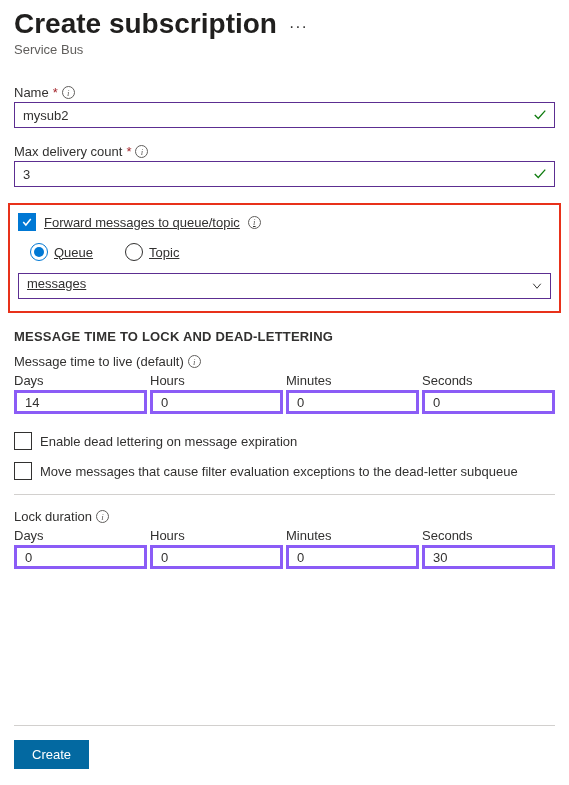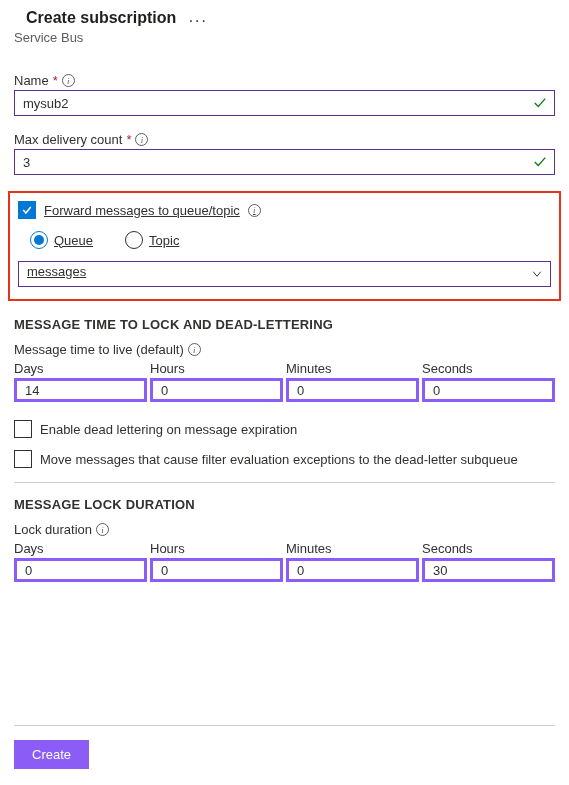--- a/index.html
+++ b/index.html
@@ -11,21 +11,21 @@
     color: #323130;
     background: #fff;
     width: 569px;
   }
   .page {
     padding: 8px 14px 20px 14px;
     position: relative;
     min-height: 785px;
   }
   .header-row { display: flex; align-items: center; gap: 12px; }
-  h1 { font-size: 16px; font-weight: 600; margin: 0 0 2px 12px; color: #201f1e; }
+  h1 { font-size: 28px; font-weight: 600; margin: 0 0 2px 0; color: #201f1e; }
   .subtitle { font-size: 13px; color: #605e5c; margin-bottom: 28px; }
   .ellipsis { font-size: 16px; color: #323130; letter-spacing: 1px; padding-top: 4px; }
   .field-label { font-size: 13px; color: #323130; margin-bottom: 2px; display: flex; align-items: center; gap: 4px; }
   .required { color: #a4262c; }
   .info-icon {
     display: inline-flex; width: 13px; height: 13px;
     border: 1px solid #605e5c; border-radius: 50%;
     font-size: 9px; align-items: center; justify-content: center;
     color: #605e5c; font-style: italic; font-family: Georgia, serif;
   }
@@ -89,21 +89,21 @@
   .time-input {
     height: 24px; border: 3px solid #8b5cf6; padding: 2px 8px;
     font-size: 13px; color: #323130; width: 100%;
   }
   .divider { border: none; border-top: 1px solid #d2d0ce; margin: 14px 0; }
   .footer {
     position: absolute; bottom: 16px; left: 14px; right: 14px;
     border-top: 1px solid #d2d0ce; padding-top: 14px;
   }
   .btn-primary {
-    background: #8b5cf6; color: #fff; border: none;
+    background: #0369a1; color: #fff; border: none;
     padding: 7px 18px; font-size: 13px; cursor: pointer;
   }
   svg { display: block; }
 </style>
 </head>
 <body>
 
 <div class="page">
   <div class="header-row">
     <h1>Create subscription</h1>
@@ -199,21 +199,20 @@
     <span class="checkbox"></span>
     <span>Enable dead lettering on message expiration</span>
   </div>
   <div class="checkbox-row" style="margin-bottom:4px;">
     <span class="checkbox"></span>
     <span>Move messages that cause filter evaluation exceptions to the dead-letter subqueue</span>
   </div>
 
   <hr class="divider">
 
-  <div class="section-head">MESSAGE LOCK DURATION</div>
   <div class="sublabel">
     <span>Lock duration</span>
     <span class="info-icon">i</span>
   </div>
   <div class="time-grid">
     <div class="time-col">
       <label>Days</label>
       <input class="time-input" value="0" style="">
     </div>
     <div class="time-col">

